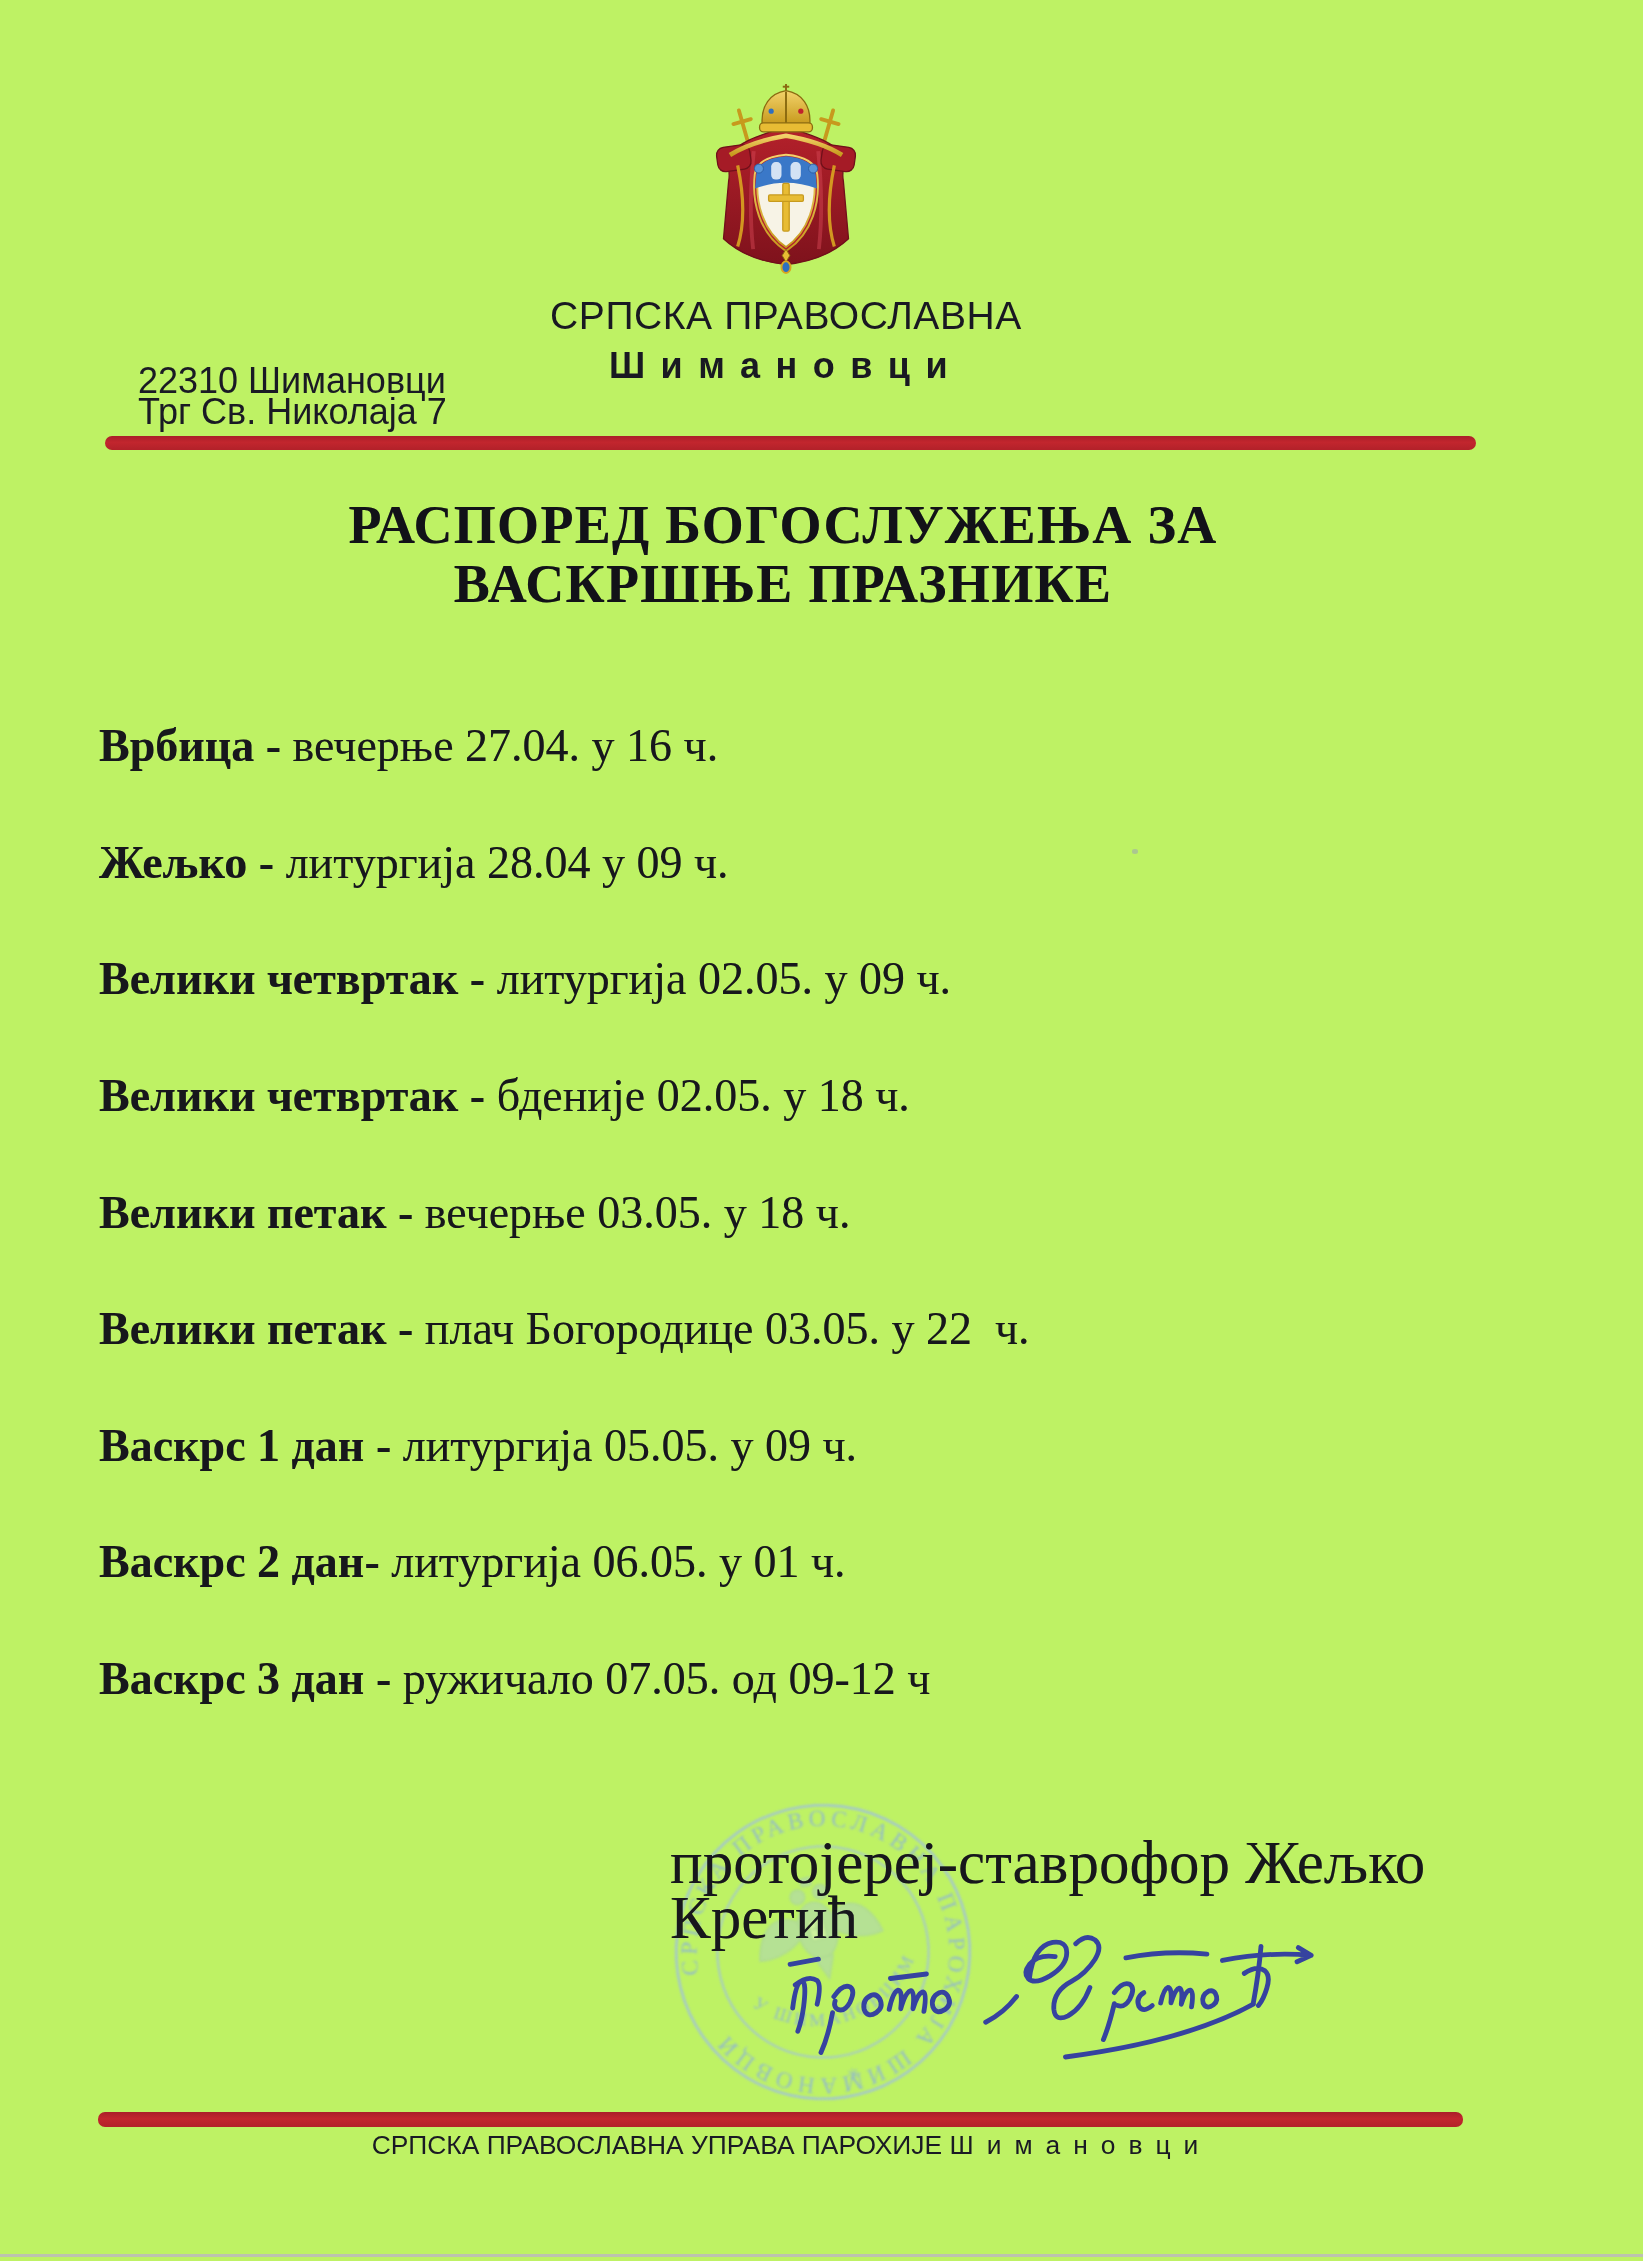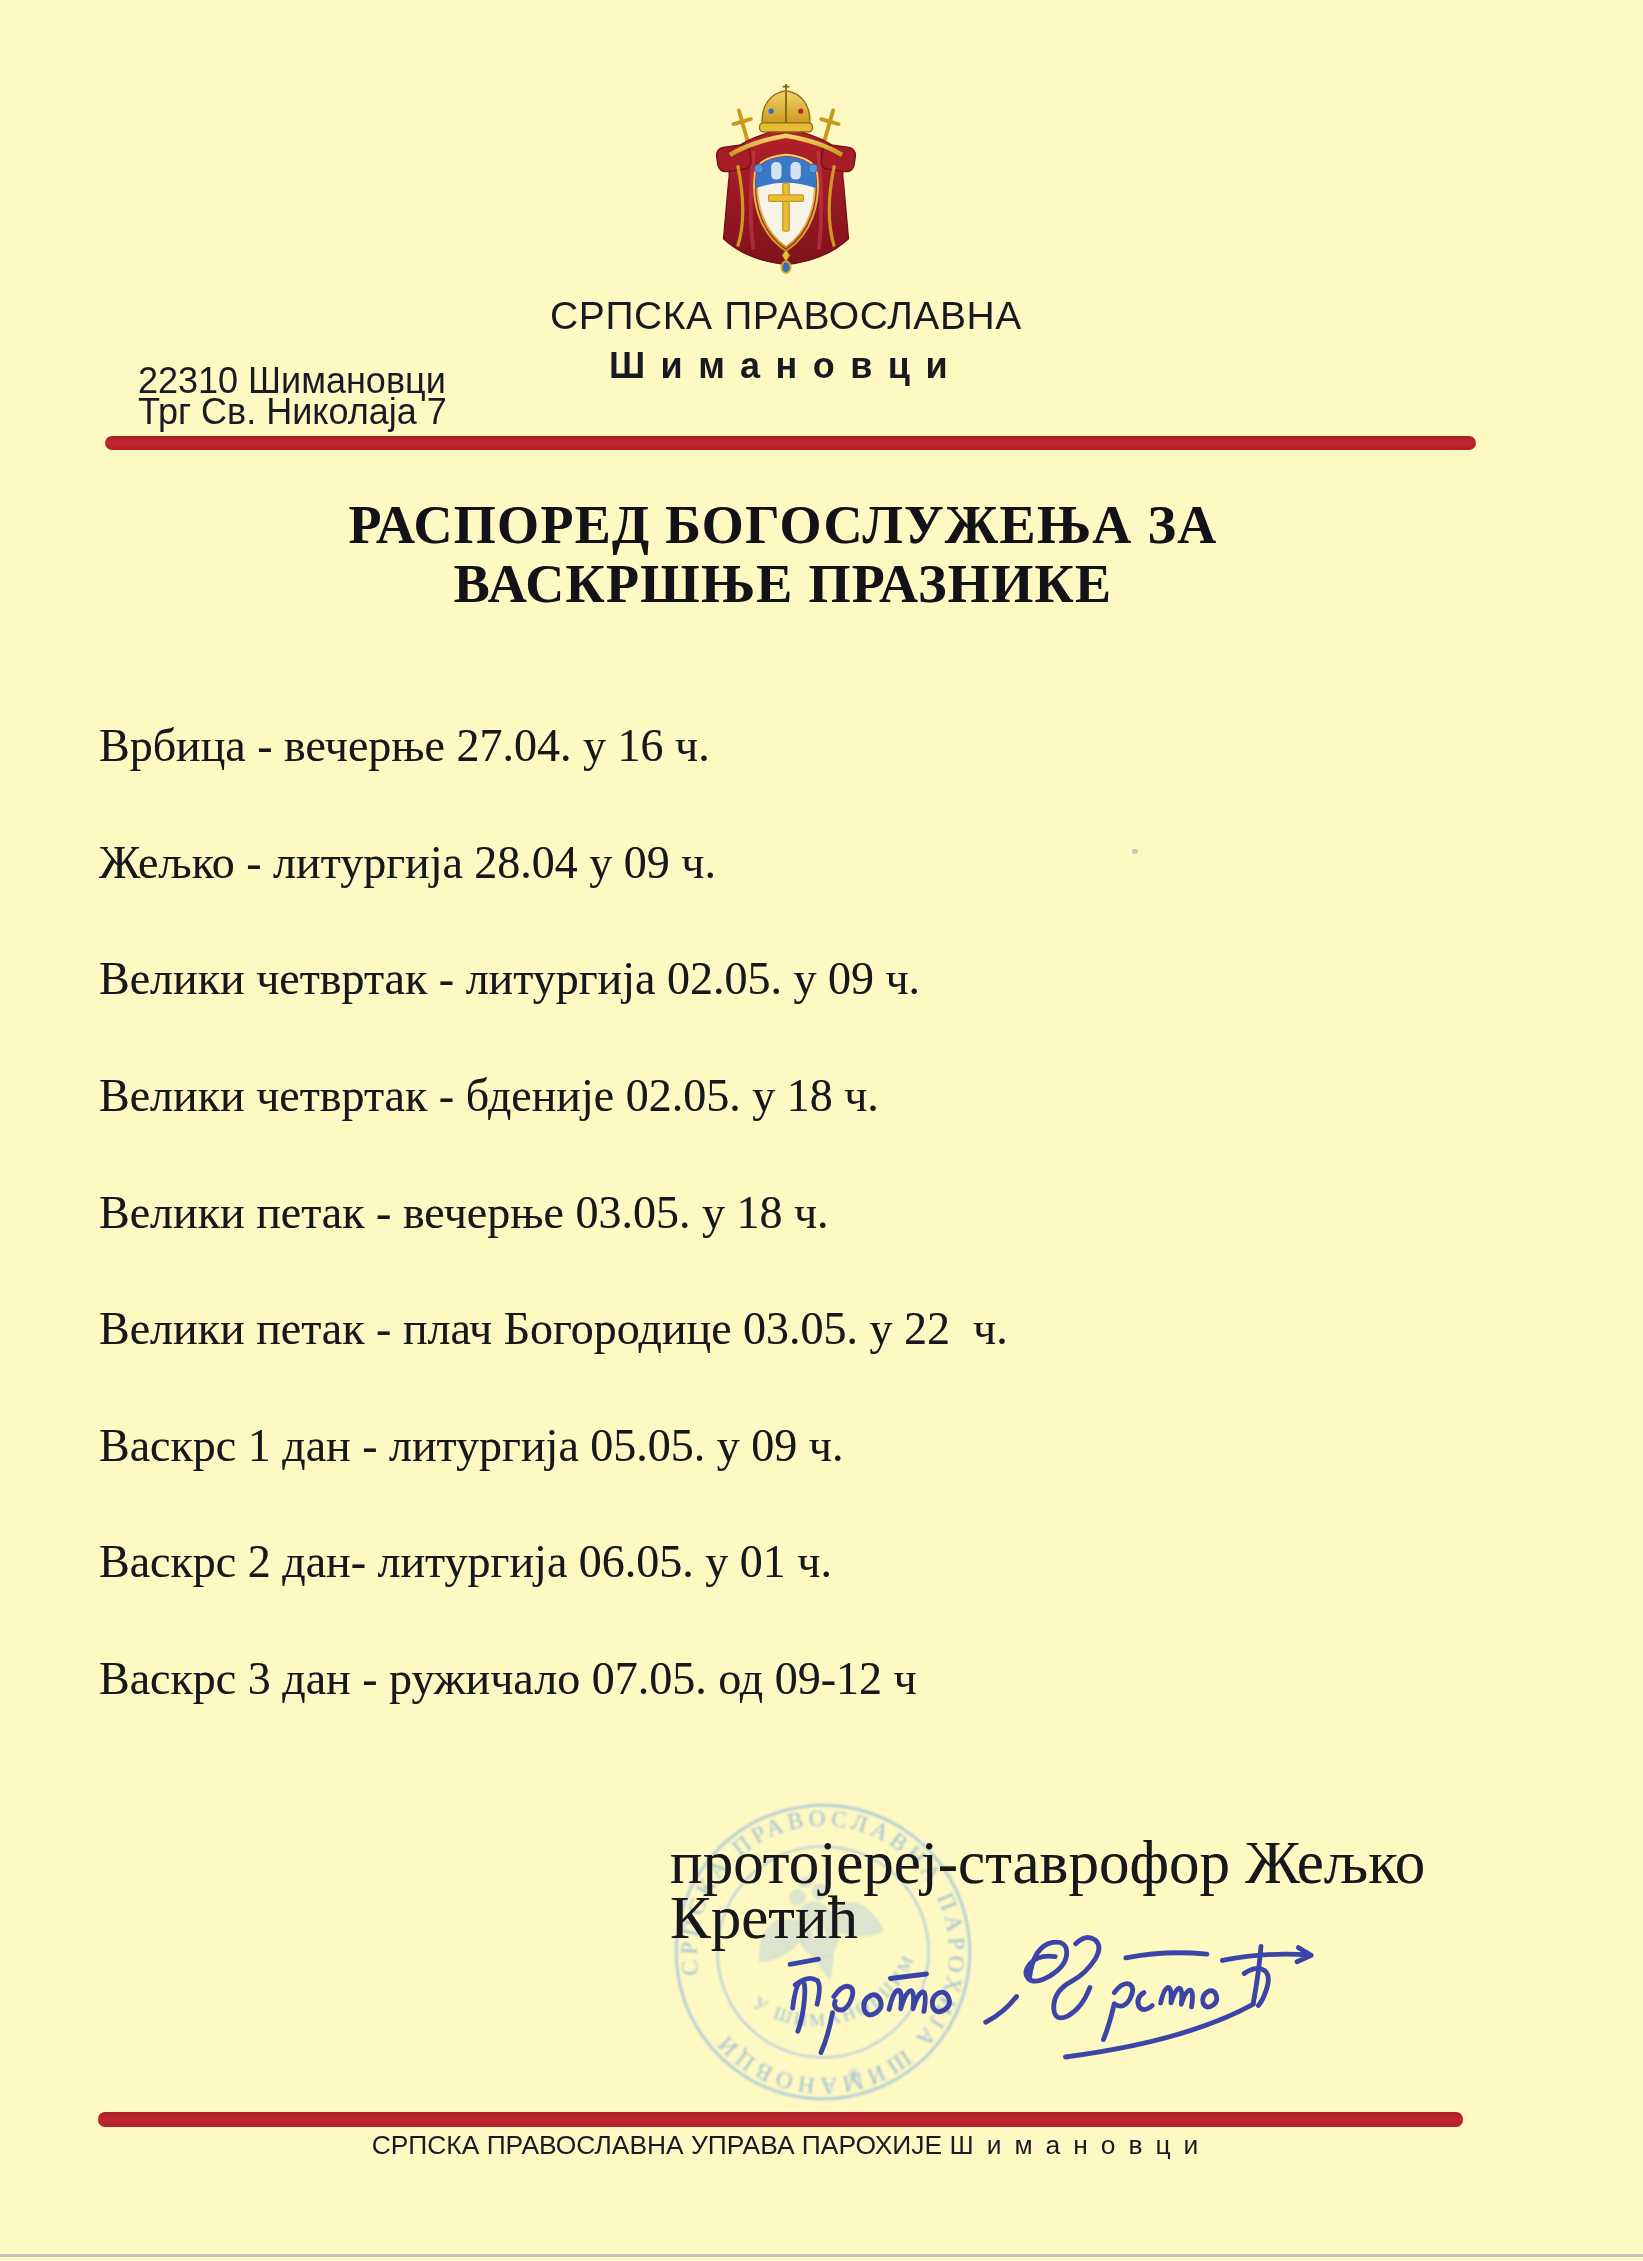--- a/index.html
+++ b/index.html
@@ -1,16 +1,16 @@
 <!DOCTYPE html>
 <html lang="sr" style="--accent-red: #c2262e; --email-blue: #2f7fd6; --stamp-blue: #9fc0de; --ink-blue: #2b35a5;font-size:10.3px"><head>
 <meta charset="utf-8">
 <style>
   html,body{margin:0;padding:0;background:#e8e8e6;}
-  .page{position:relative;width:1643px;height:2261px;background:#fef9c3;overflow:hidden;
+  .page{position:relative;width:1643px;height:2261px;background:#bef264;overflow:hidden;
         font-family:"Liberation Serif", serif;color:#161616;}
   .abs{position:absolute;}
   .sans{font-family:"Liberation Sans", sans-serif;}
   .soft{text-shadow:0 0 0.6px rgba(20,20,40,.38);}
 
   
   .org-block{left:412px;top:291px;width:748px;text-align:center;font-size:39px;line-height:50px;
              letter-spacing:0.6px;color:#191922;}
   .org-town{font-weight:bold;font-size:36px;letter-spacing:15.5px;}
   .addr-block{left:138px;top:365px;width:335px;font-size:36px;line-height:31px;color:#1a1a24;}
@@ -21,21 +21,21 @@
         background:linear-gradient(180deg,#aa1f29 0%,var(--accent-red) 45%,#b22129 100%);}
   .rule-footer{left:98px;top:2112px;width:1365px;height:15px;border-radius:7px;
         background:linear-gradient(180deg,#aa1f29 0%,var(--accent-red) 45%,#b22129 100%);}
 
   
   .title{left:93px;top:496px;width:1380px;text-align:center;font-weight:bold;
          font-size:54px;line-height:59px;letter-spacing:1.3px;color:#121218;}
 
   
   .sched-line{position:absolute;left:99px;white-space:nowrap;font-size:46px;line-height:46px;color:#17171c;}
-  .sched-label{font-weight:normal;}
+  .sched-label{font-weight:bold;}
   .sched-detail{white-space:pre-wrap;}
 
   
   .sig-name{left:670px;top:1835px;width:851px;font-size:61px;line-height:55px;color:#17171c;z-index:3;}
   .stamp{left:662px;top:1791px;z-index:1;opacity:.85;}
   .handwriting{left:728px;top:1882px;z-index:4;}
 
   
   .footer-text{left:129px;top:2129px;width:1325px;text-align:center;font-size:26.4px;line-height:32px;color:#1a1a24;}
   .footer-town{letter-spacing:13px;}

